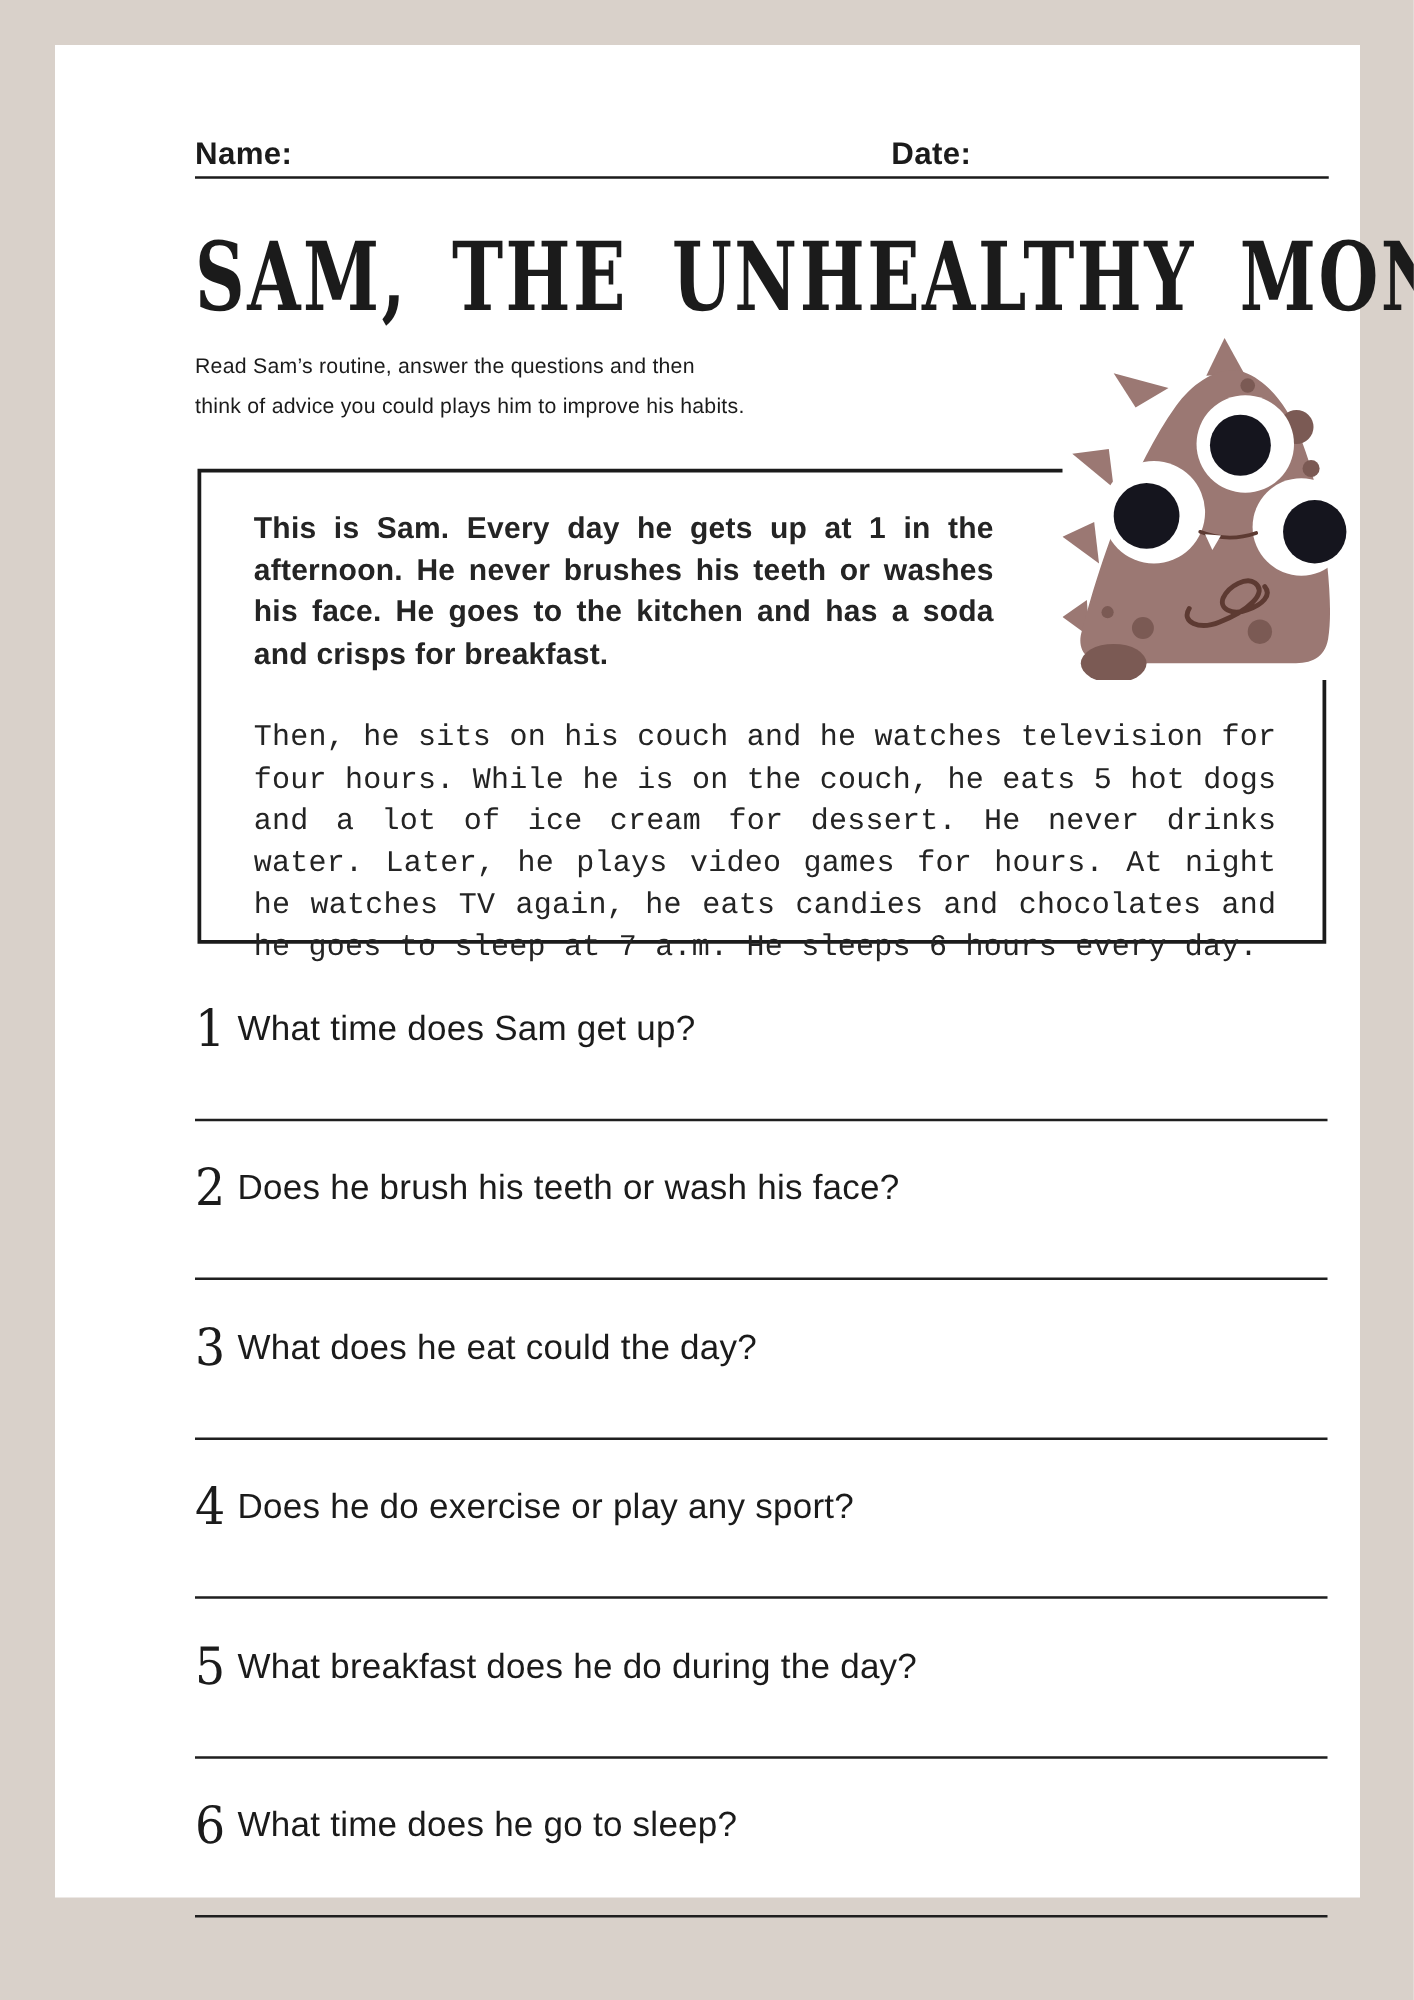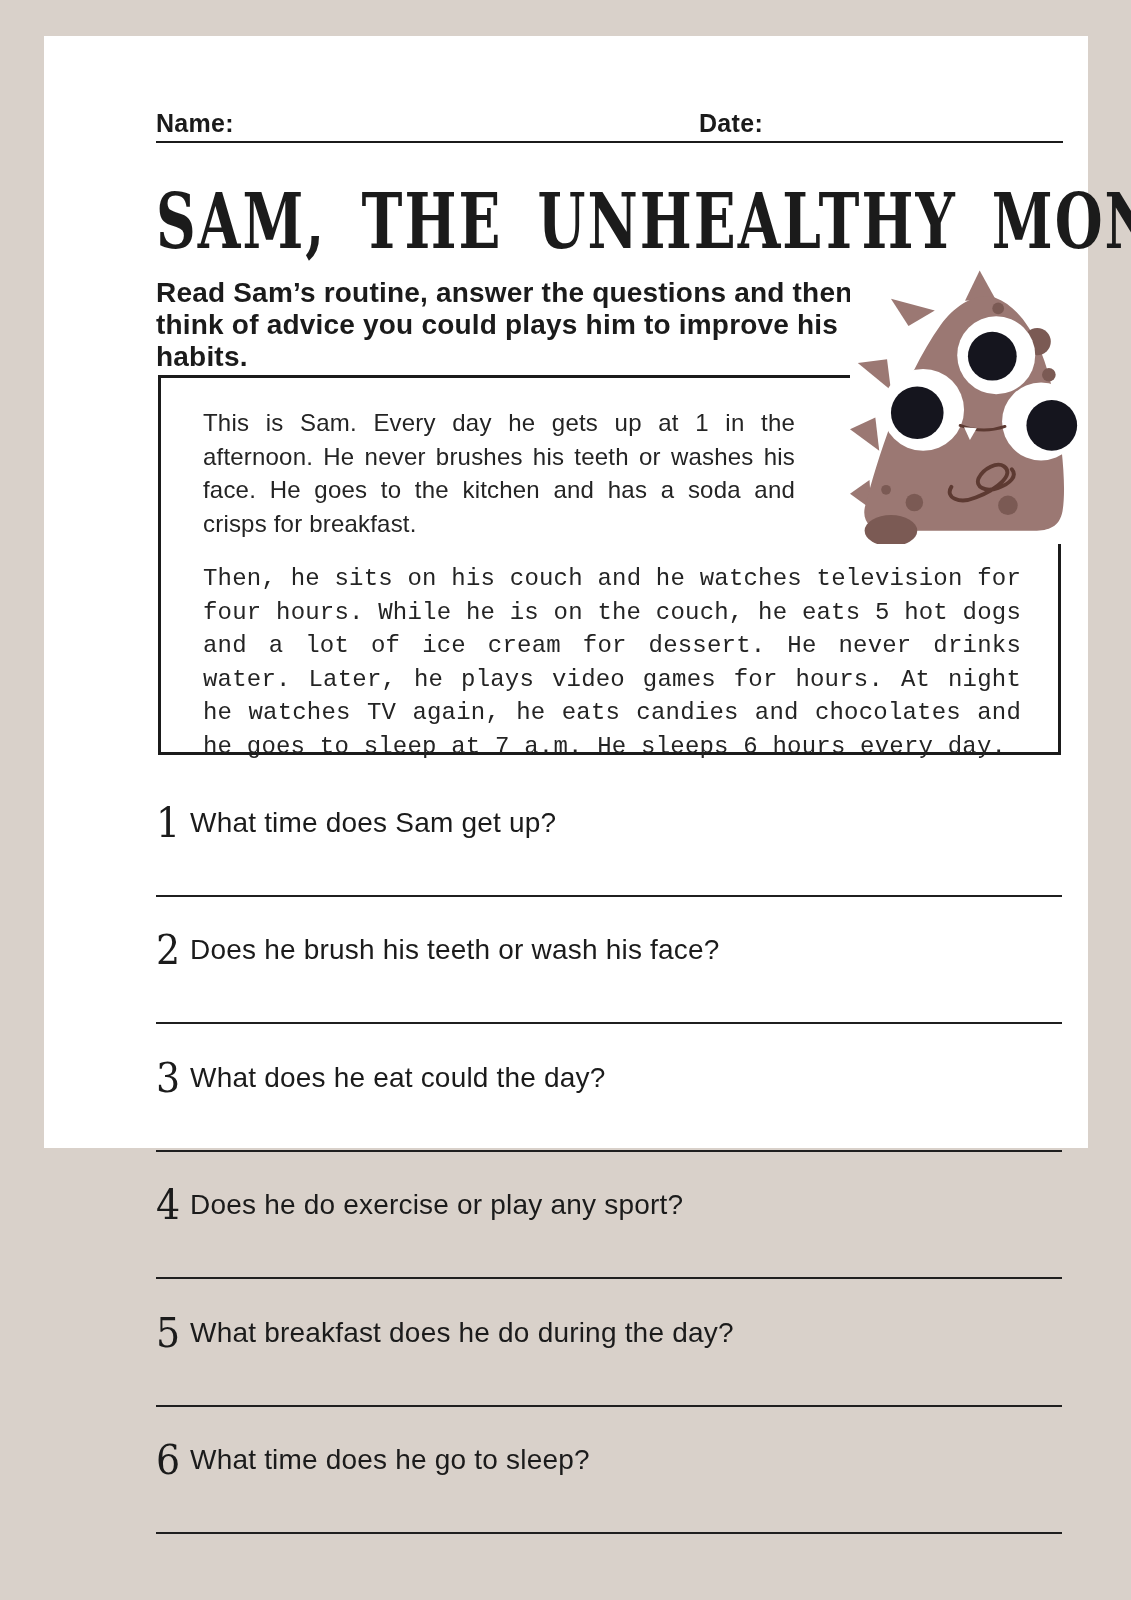--- a/index.html
+++ b/index.html
@@ -10,55 +10,55 @@
   *{margin:0;padding:0;box-sizing:border-box;}
   html,body{width:1131px;height:1600px;}
   body{
     position:relative;
     background:var(--frame);
     font-family:"Liberation Sans",sans-serif;
     color:var(--ink);
     overflow:hidden;
   }
   .page{
-    position:absolute; left:44px; top:36px; width:1044px; height:1112px;
+    position:absolute; left:44px; top:36px; width:1044px; height:1482px;
     background:var(--page);
   }
   
   .label{position:absolute; font-size:25px; font-weight:700; letter-spacing:.3px;}
   .name-label{left:112px; top:73px;}
-  .date-label{left:655px; top:73px;}
+  .date-label{left:669px; top:73px;}
   .header-rule{
     position:absolute; left:112px; top:105px; width:907px; height:2px;
     background:var(--ink);
   }
   
   .title{
     position:absolute; left:112px; top:140px; width:907px;
     font-family:"DejaVu Serif",serif; font-weight:700;
     font-size:55px; letter-spacing:2px; word-spacing:14px;
     text-align:center; white-space:nowrap;
     transform:scaleY(1.38); transform-origin:center top;
   }
   
   .instructions{
     position:absolute; left:112px; top:241px; width:760px;
-    font-size:28px; font-weight:700; line-height:32px; letter-spacing:.2px;
+    font-size:17px; font-weight:400; line-height:32px; letter-spacing:.2px;
   }
   
   .passage-box{
     position:absolute; left:114px; top:339px; width:903px; height:380px;
     border:3px solid var(--ink);
     padding:28px 40px 28px 42px;
   }
   .passage-box p{
     font-size:24px; line-height:33.5px; text-align:justify; color:#242424;
     letter-spacing:.2px;
   }
-  .para-1{width:592px; margin-bottom:22px;}
+  .para-1{width:592px; margin-bottom:34px;font-weight:bold;}
   .para-2{width:818px;font-family:Liberation Mono, monospace;}
   
   .monster{
     position:absolute; left:806px; top:226px; width:232px; height:282px;
     background:var(--page);
   }
   .monster svg{display:block;}
   
   .question{position:absolute; left:112px; width:907px; height:100px;}
   .q-head{display:flex; align-items:center; height:42px;}

